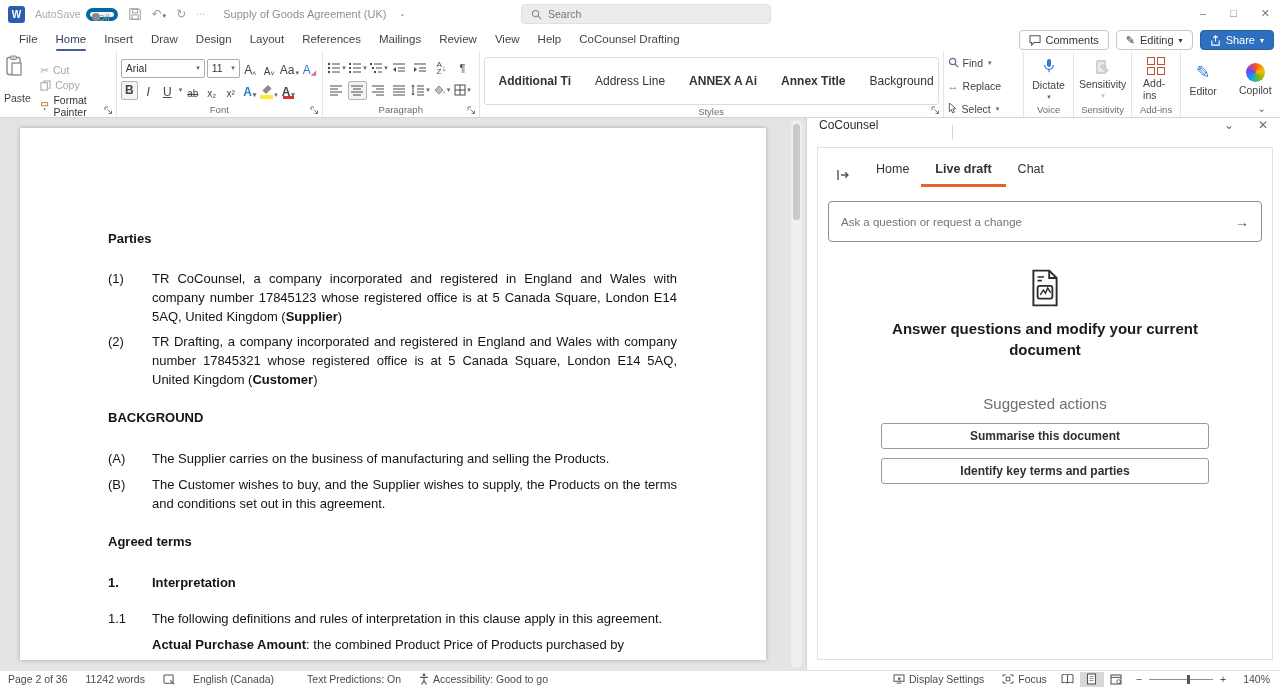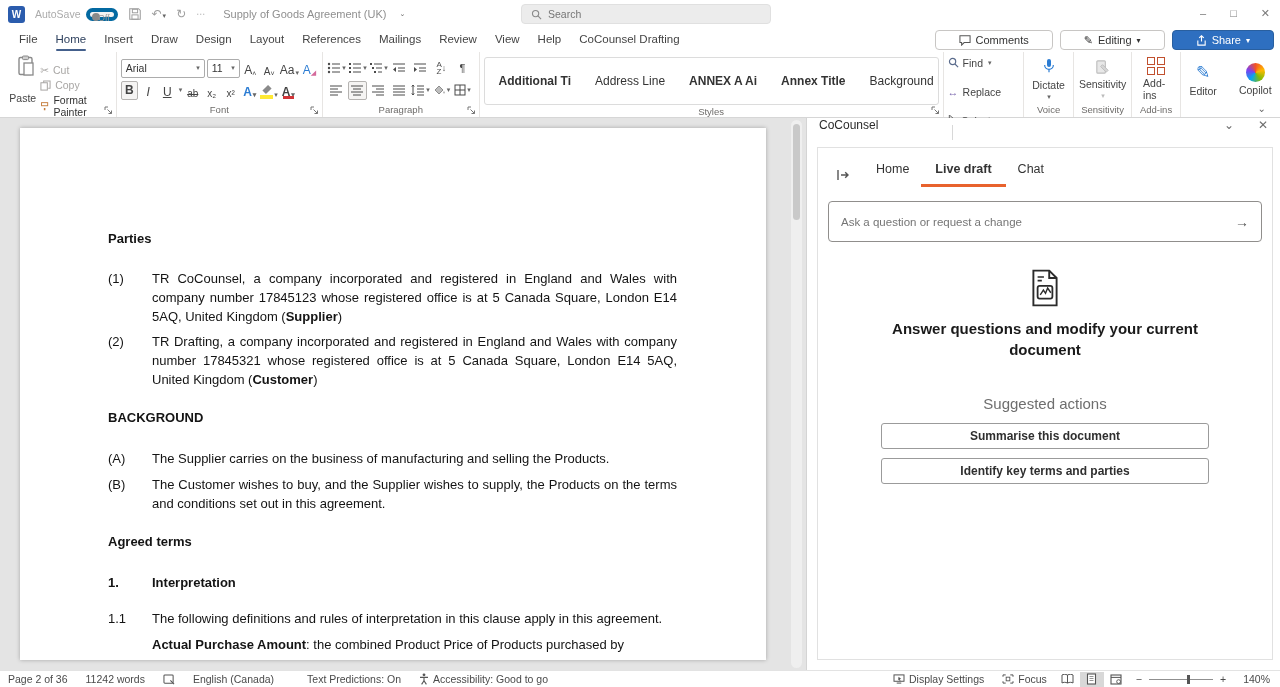--- a/index.html
+++ b/index.html
@@ -20,35 +20,35 @@
   #searchbox { position:absolute; left:521px; top:4px; width:250px; height:20px; background:#ececec; border:1px solid #e0e0e0; border-radius:4px; display:flex; align-items:center; padding:0 9px; gap:6px; }
   #searchbox input { border:none; background:transparent; outline:none; font-size:10.5px; color:#7a7a7a; width:200px; font-family:inherit; }
   .winctl { position:absolute; right:10px; top:0; height:26px; display:flex; align-items:center; gap:24px; color:#7a7a7a; font-size:11px; }
 
   
   #tabrow { position:absolute; top:28px; left:0; right:0; height:24px; display:flex; align-items:center; padding-left:10px; background:#fff; }
   .tab { padding:0 9px; font-size:11.5px; color:#444; height:24px; line-height:23px; position:relative; cursor:default; }
   .tab.active { color:#30425f; }
   .tab.active::after { content:""; position:absolute; left:9px; right:9px; bottom:1px; height:2.5px; background:#44608c; border-radius:2px; }
   .tr-buttons { position:absolute; right:6px; top:2px; display:flex; gap:7px; align-items:center; }
-  .pill-btn { border:1px solid #c8c6c4; border-radius:4px; height:20px; padding:0 23px; font-size:11px; display:flex; align-items:center; gap:5px; background:#fff; color:#333; }
+  .pill-btn { border:1px solid #c8c6c4; border-radius:4px; height:20px; padding:0 9px; font-size:11px; display:flex; align-items:center; gap:5px; background:#fff; color:#333; }
   .pill-btn.share { background:#2e6fc0; border-color:#295f9f; color:#fff; }
   .tinychev { font-size:8px; color:inherit; }
 
   
   #ribbon { position:absolute; top:52px; left:0; right:0; height:66px; background:#fff; border-bottom:1px solid #d6d6d6; display:flex; }
   .rgroup { position:relative; display:flex; flex-direction:column; padding:3px 4px 0 4px; }
   .rgroup + .rgroup { border-left:1px solid #e7e5e3; }
   .rg-content { flex:1; display:flex; align-items:center; }
   .rg-label { height:14px; font-size:9.5px; color:#6e6c6a; text-align:center; line-height:13px; }
   .launcher { position:absolute; right:3px; bottom:2px; }
   .colstack { display:flex; flex-direction:column; justify-content:center; gap:3px; }
 
   
-  .paste-btn { display:flex; flex-direction:column; align-items:flex-end; width:38px; gap:15px; color:#444; font-size:10.5px; }
+  .paste-btn { display:flex; flex-direction:column; align-items:flex-start; width:38px; gap:15px; color:#444; font-size:10.5px; }
   .clip-rows { display:flex; flex-direction:column; gap:3px; margin-left:4px; font-size:10.5px; }
   .clip-row { display:flex; align-items:center; gap:4px; }
   .dim { color:#a8a6a4; }
   
   .combo { border:1px solid #acacac; height:19px; font-size:10.5px; display:flex; align-items:center; padding:0 4px; border-radius:2px; color:#333; gap:4px; background:#fff; }
   .fbtn { min-width:17px; height:19px; display:flex; align-items:end; justify-content:center; font-size:12px; color:#444; padding-bottom:1px; position:relative; }
   .fbtn.boxed { border:1px solid #b5b3b1; background:#f5f4f3; border-radius:2px; align-items:center; }
   .frow { display:flex; align-items:center; gap:2px; }
   .dd { font-size:7px; color:#666; margin-left:1px; }
   .colorbar { position:absolute; left:3px; right:3px; bottom:1px; height:3px; }
@@ -56,21 +56,21 @@
   .hlicon::before { content:""; position:absolute; left:3px; top:2px; width:8px; height:5px; background:#8a8a8a; transform:rotate(-45deg); }
   .hlicon::after { content:""; position:absolute; left:0; right:0; bottom:0; height:4px; background:#ffe934; }
   
   .pbtn { min-width:19px; height:19px; display:flex; align-items:center; justify-content:center; color:#4a4a4a; }
   .pbtn.boxed { border:1px solid #b5b3b1; background:#f5f4f3; border-radius:2px; }
   
   .gallery { border:1px solid #dcdcdc; border-radius:3px; height:48px; display:flex; align-items:stretch; background:#fff; overflow:hidden; }
   .gitems { display:flex; align-items:center; gap:24px; padding:0 14px; font-size:12px; color:#333; white-space:nowrap; }
   .gi-b { font-weight:bold; }
   
-  .ed-rows { display:flex; flex-direction:column; gap:14px; font-size:10.5px; color:#444; }
+  .ed-rows { display:flex; flex-direction:column; gap:8px; font-size:10.5px; color:#444; }
   .ed-row { display:flex; align-items:center; gap:4px; height:15px; }
   .bigbtn { display:flex; flex-direction:column; align-items:center; justify-content:center; font-size:10.5px; color:#444; padding:0 7px; gap:2px; }
   .copilot-ball { width:19px; height:19px; border-radius:50%; background:conic-gradient(#f35325,#ffb900,#81bc06,#05a6f0,#7d3ff0,#f35325); }
   .addins-grid { width:18px; height:18px; display:grid; grid-template-columns:8px 8px; grid-template-rows:8px 8px; gap:2px; }
   .addins-grid span { border:1.5px solid #c1502e; }
   .ribbon-collapse { position:absolute; right:14px; bottom:3px; color:#666; font-size:10px; }
 
   
   #workspace { position:absolute; top:118px; left:0; right:0; bottom:17px; display:flex; }
   #docarea { width:806px; background:#e4e4e4; position:relative; overflow:hidden; }

